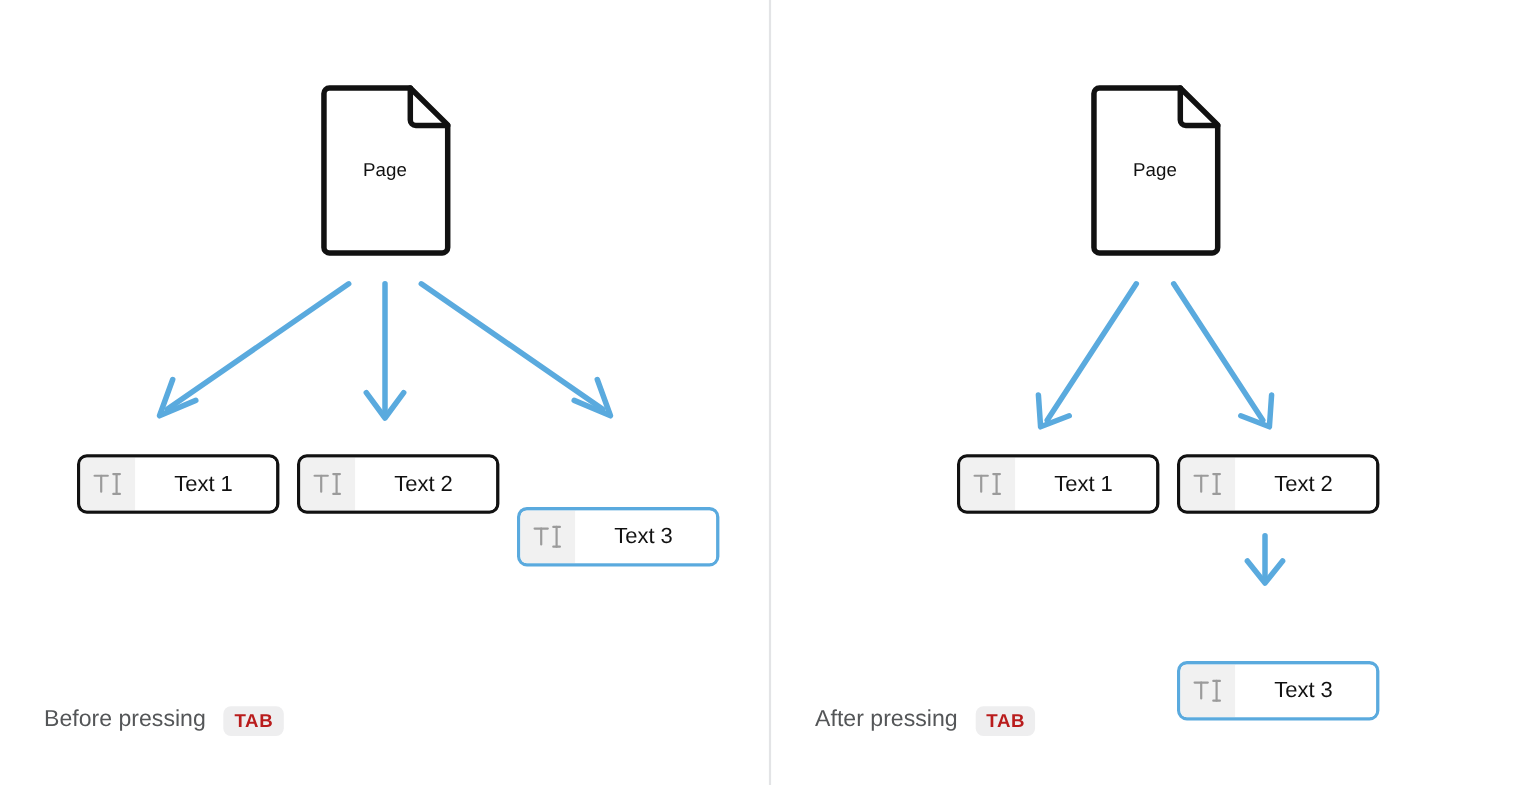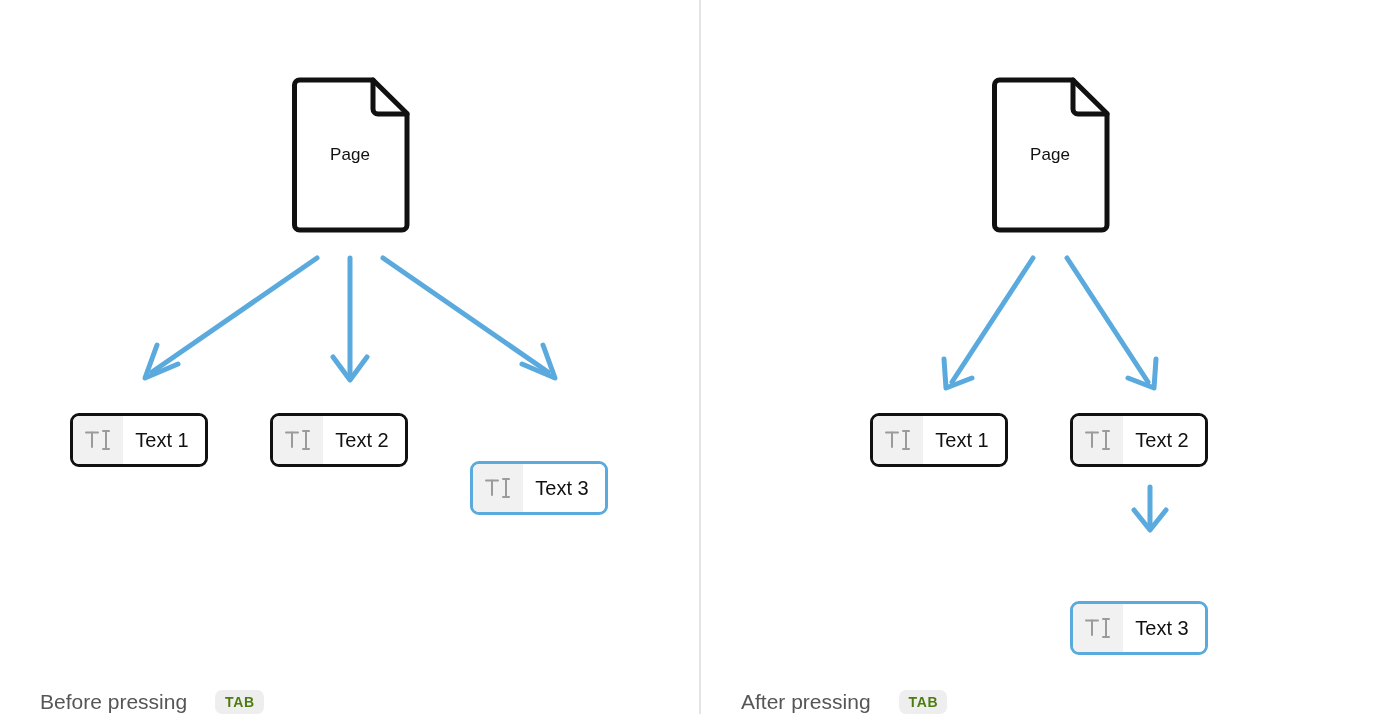--- a/index.html
+++ b/index.html
@@ -72,21 +72,21 @@
     align-items: center;
     justify-content: center;
     font-size: 17px;
     color: #111111;
     letter-spacing: 0.1px;
   }
 
   
   .text-node {
     position: absolute;
-    width: 138px;
+    width: 184px;
     height: 54px;
     box-sizing: border-box;
     border: 3px solid #111111;
     border-radius: 9px;
     background: #ffffff;
     display: flex;
     align-items: stretch;
     overflow: hidden;
   }
   .text-node.selected {
@@ -110,32 +110,31 @@
     font-size: 20px;
     color: #111111;
     padding-right: 4px;
   }
 
   
   .caption {
     position: absolute;
     display: flex;
     align-items: flex-start;
-    gap: 28px;
+    gap: 16px;
     font-size: 21px;
     color: #545658;
-    margin-top: 48px;
   }
   .caption .kbd {
     display: inline-block;
     background: #eeeeef;
-    color: #4d7c0f;
+    color: #b91c1c;
     border-radius: 7px;
     padding: 5px 9px 5px 10px;
-    font-size: 14px;
+    font-size: 17px;
     font-weight: bold;
     letter-spacing: 0.6px;
     line-height: 1;
   }
 </style>
 </head>
 <body>
 
 <div id="stage">
 

